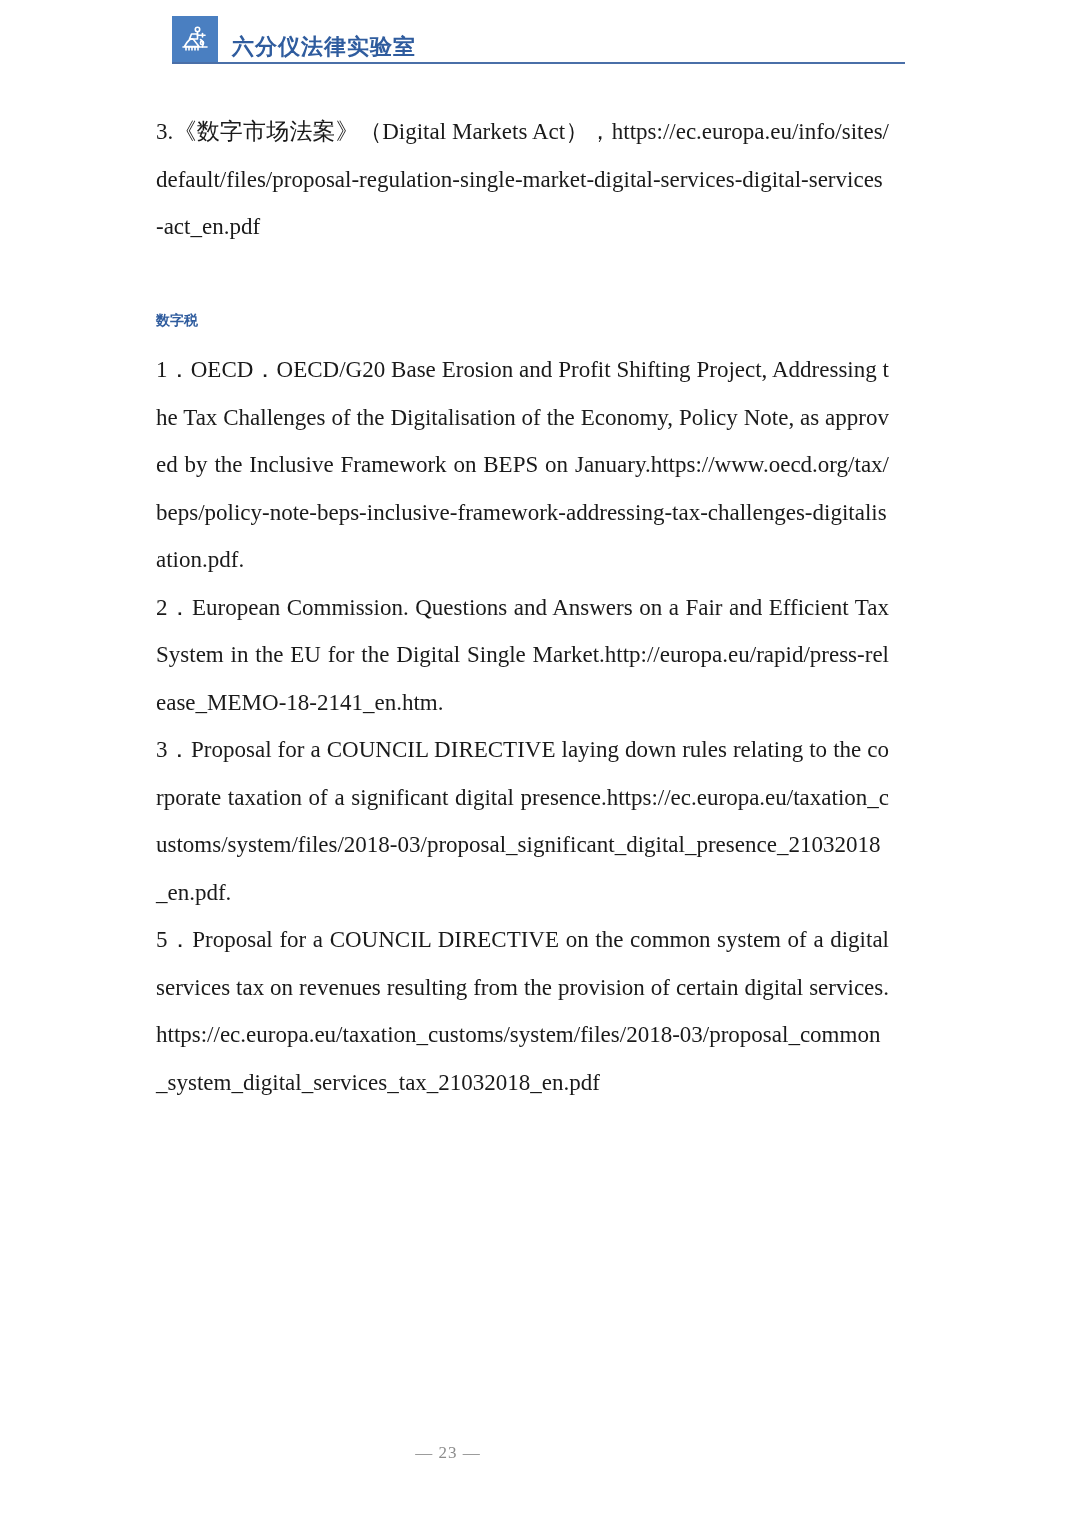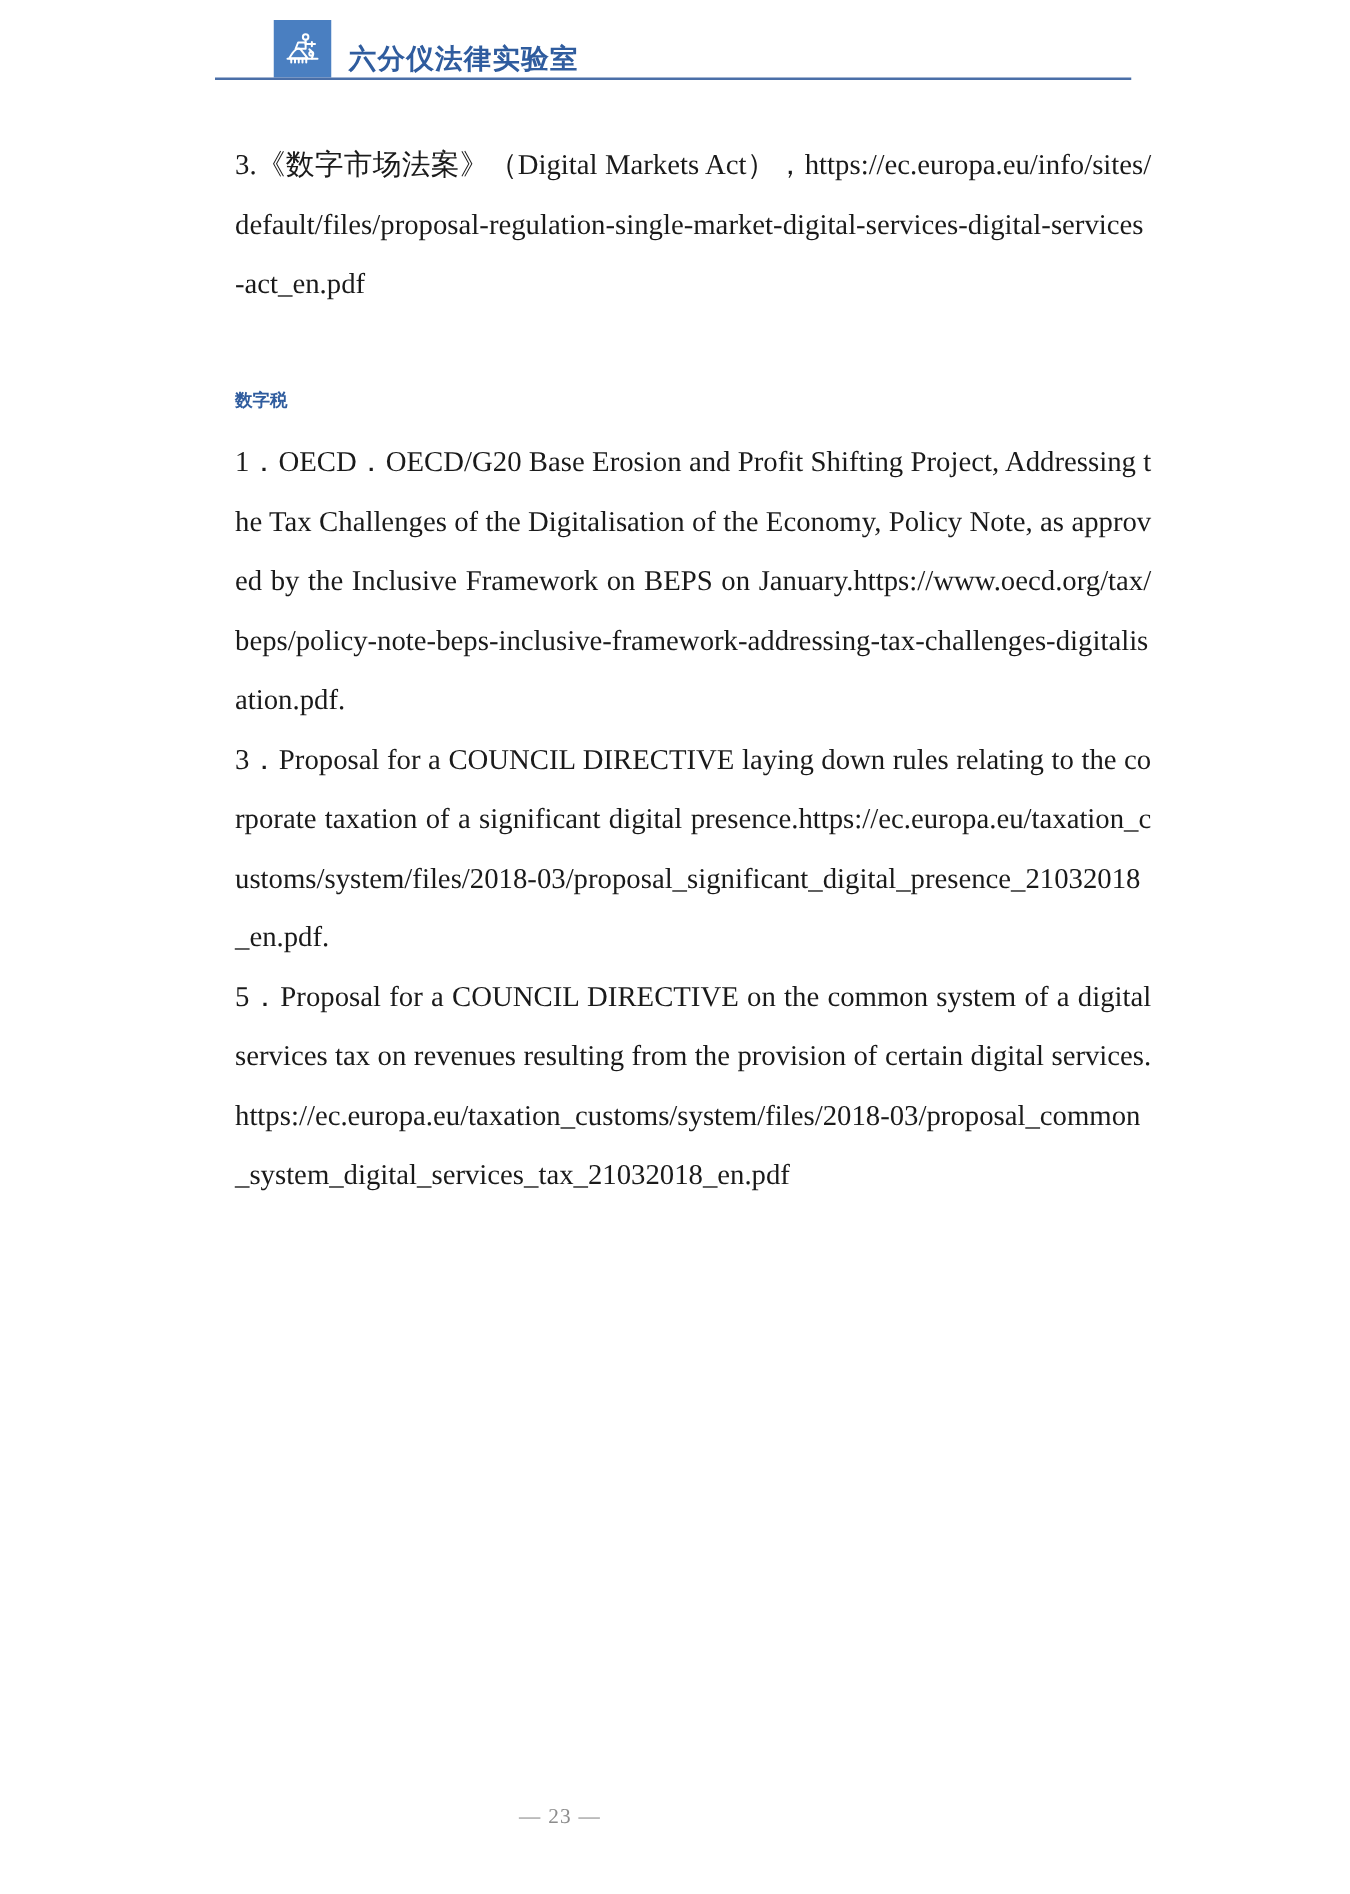--- a/index.html
+++ b/index.html
@@ -16,21 +16,20 @@
     overflow: hidden;
   }
 
   
   .page-header {
     position: absolute;
     left: 172px;
     top: 14px;
     width: 733px;
     height: 56px;
-    margin-left: 47px;
   }
   .header-row {
     display: flex;
     align-items: flex-end;
     height: 48px;
   }
   .logo-mark {
     width: 46px;
     height: 46px;
     background: #4a7fc1;
@@ -56,21 +55,21 @@
     left: 172px;
     top: 62px;
     width: 733px;
     height: 2px;
     background: #4a6fa8;
   }
 
   
   .content {
     position: absolute;
-    left: 188px;
+    left: 156px;
     top: 108px;
     width: 733px;
   }
   .para {
     text-align: justify;
     text-justify: inter-word;
     font-size: 23px;
     line-height: 47.5px;
     margin: 0;
     text-indent: 0;
@@ -134,20 +133,21 @@
 
   <p class="para last-line-left">3.《数字市场法案》（Digital Markets Act），https://ec.europa.eu/info/sites/default/files/proposal-regulation-single-market-digital-services-digital-services-act_en.pdf</p>
 
   <div class="gap-before-heading"></div>
 
   <h2 class="section-heading">数字税</h2>
 
   <div class="gap-after-heading"></div>
 
   <p class="para last-line-left">1．OECD．OECD/G20 Base Erosion and Profit Shifting Project, Addressing the Tax Challenges of the Digitalisation of the Economy, Policy Note, as approved by the Inclusive Framework on BEPS on January.https://www.oecd.org/tax/beps/policy-note-beps-inclusive-framework-addressing-tax-challenges-digitalisation.pdf.</p>
+  <p class="para last-line-left">2．European Commission. Questions and Answers on a Fair and Efficient Tax System in the EU for the Digital Single Market.http://europa.eu/rapid/press-release_MEMO-18-2141_en.htm.</p>
   <p class="para last-line-left">3．Proposal for a COUNCIL DIRECTIVE laying down rules relating to the corporate taxation of a significant digital presence.https://ec.europa.eu/taxation_customs/system/files/2018-03/proposal_significant_digital_presence_21032018_en.pdf.</p>
   <p class="para last-line-left">5．Proposal for a COUNCIL DIRECTIVE on the common system of a digital services tax on revenues resulting from the provision of certain digital services.https://ec.europa.eu/taxation_customs/system/files/2018-03/proposal_common_system_digital_services_tax_21032018_en.pdf</p>
 
 </div>
 
 <div class="page-footer">
   <span>— 23 —</span>
 </div>
 
 </body></html>

